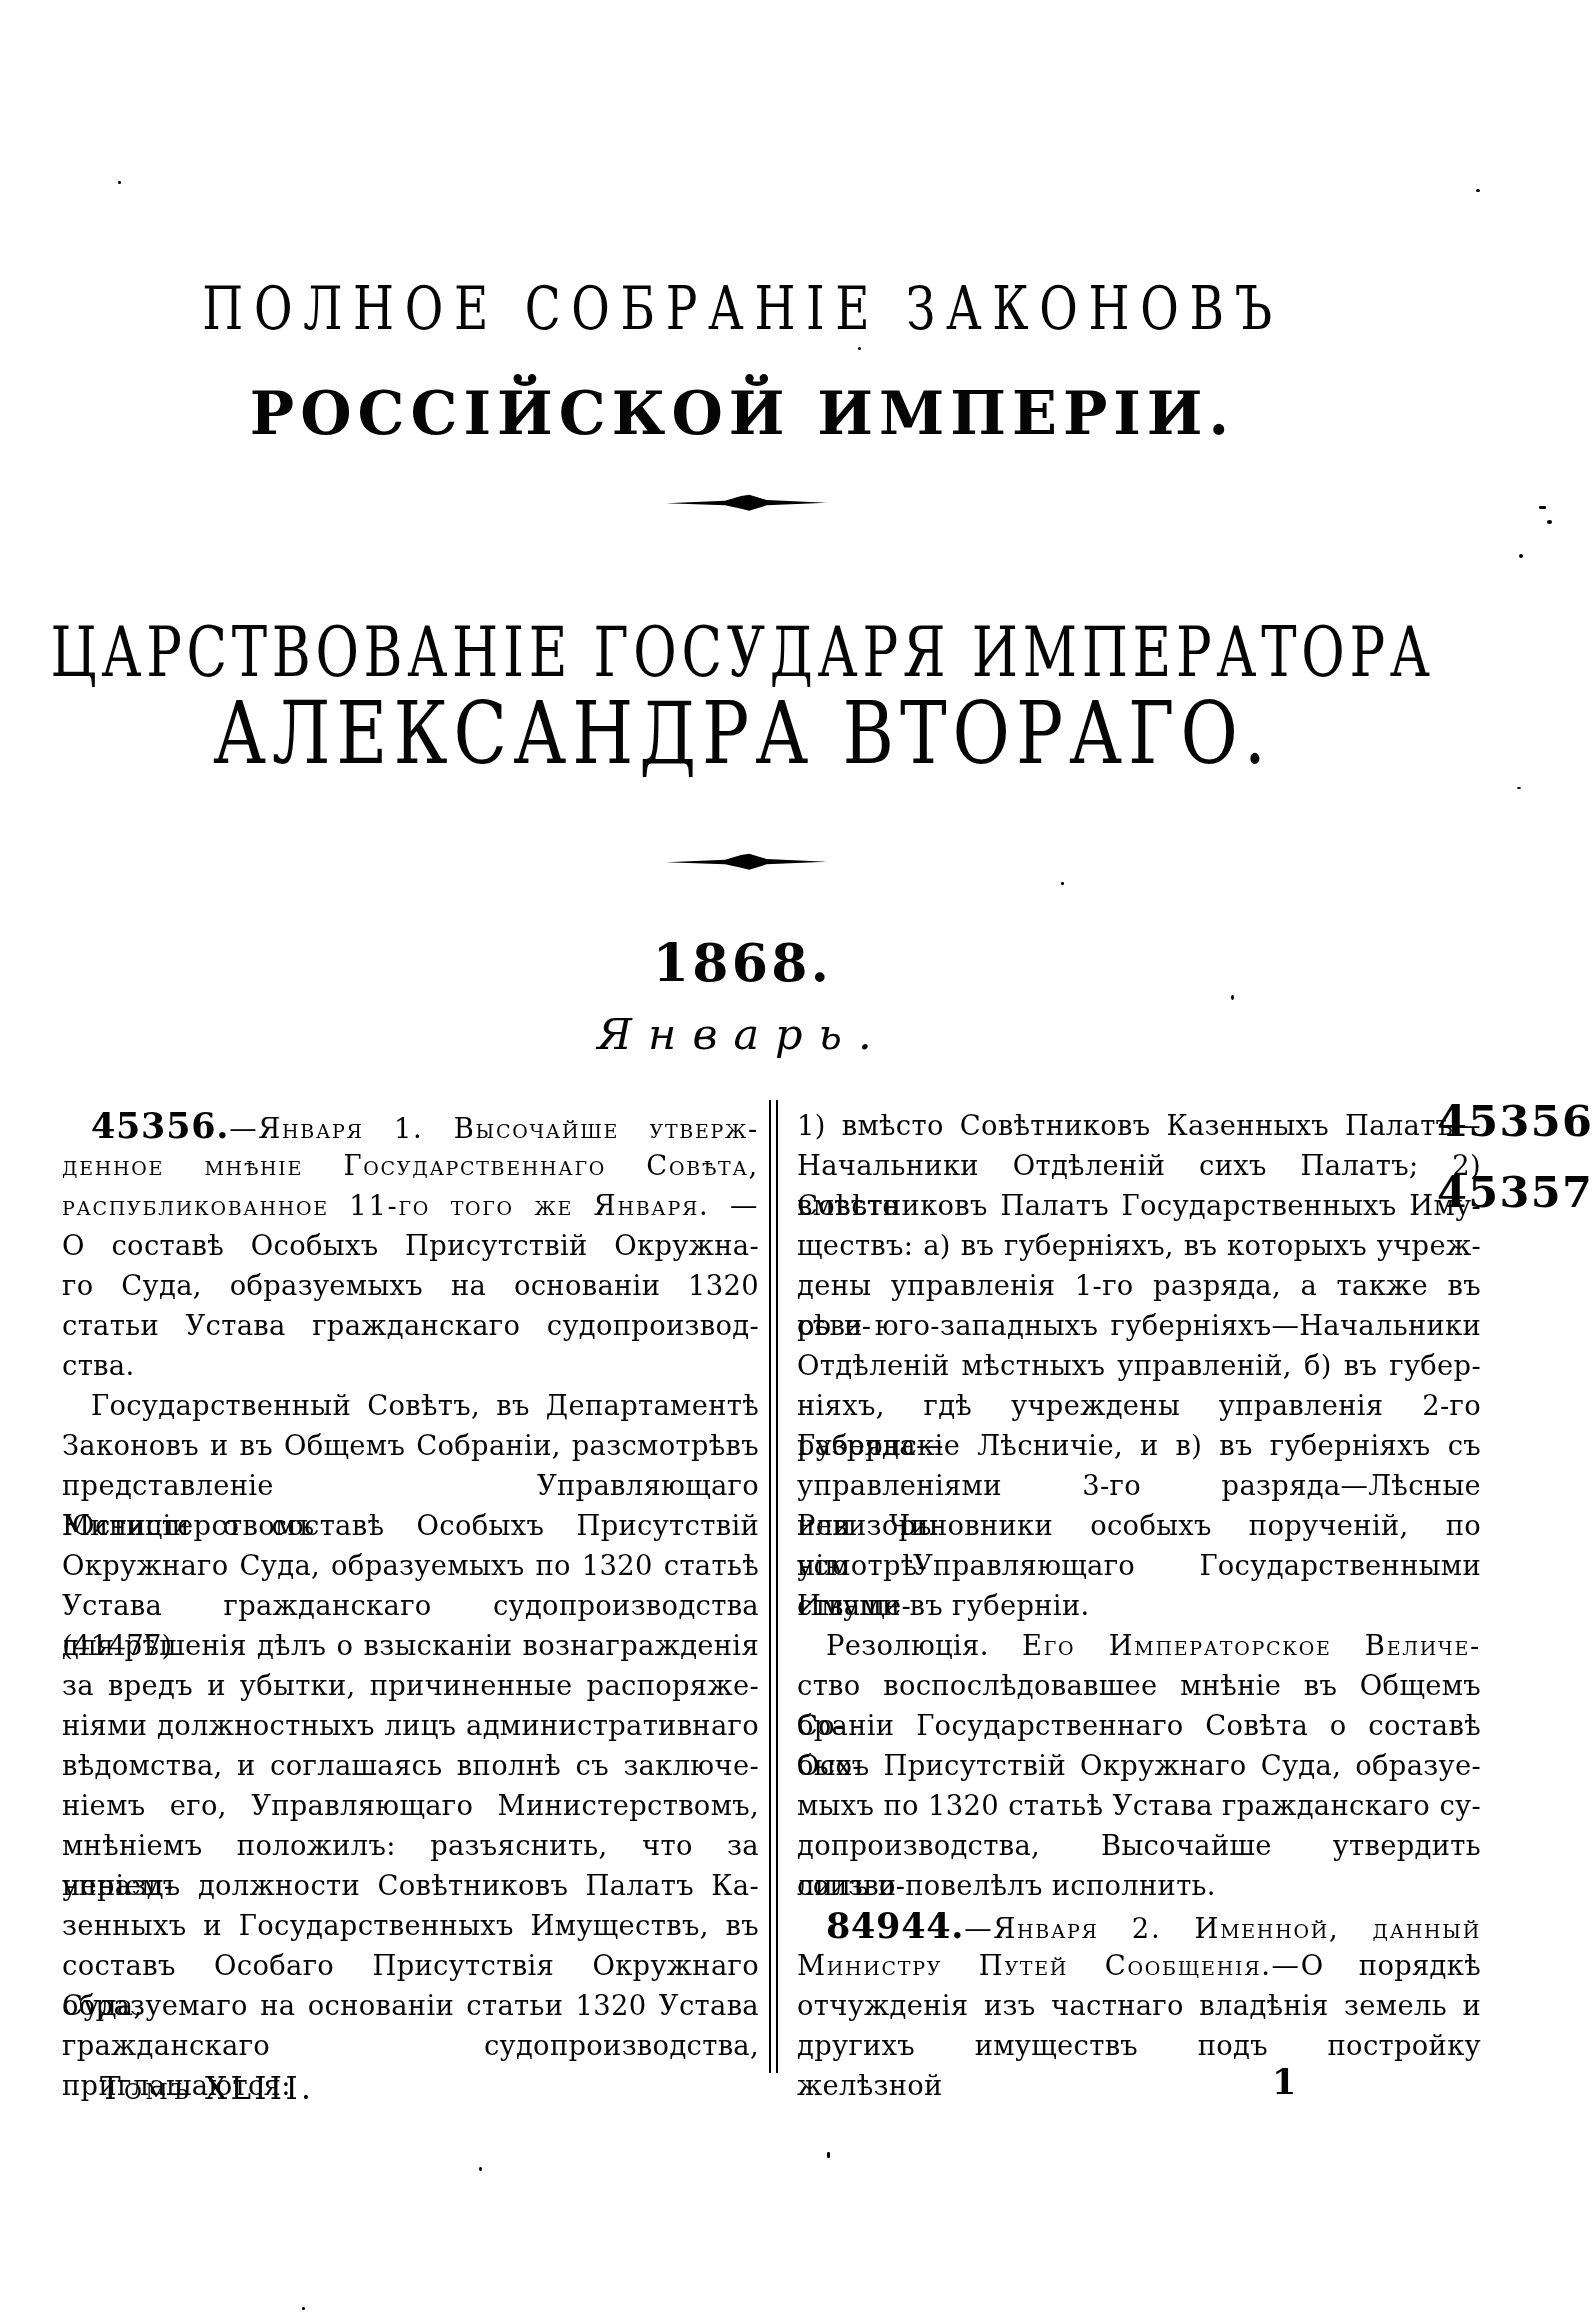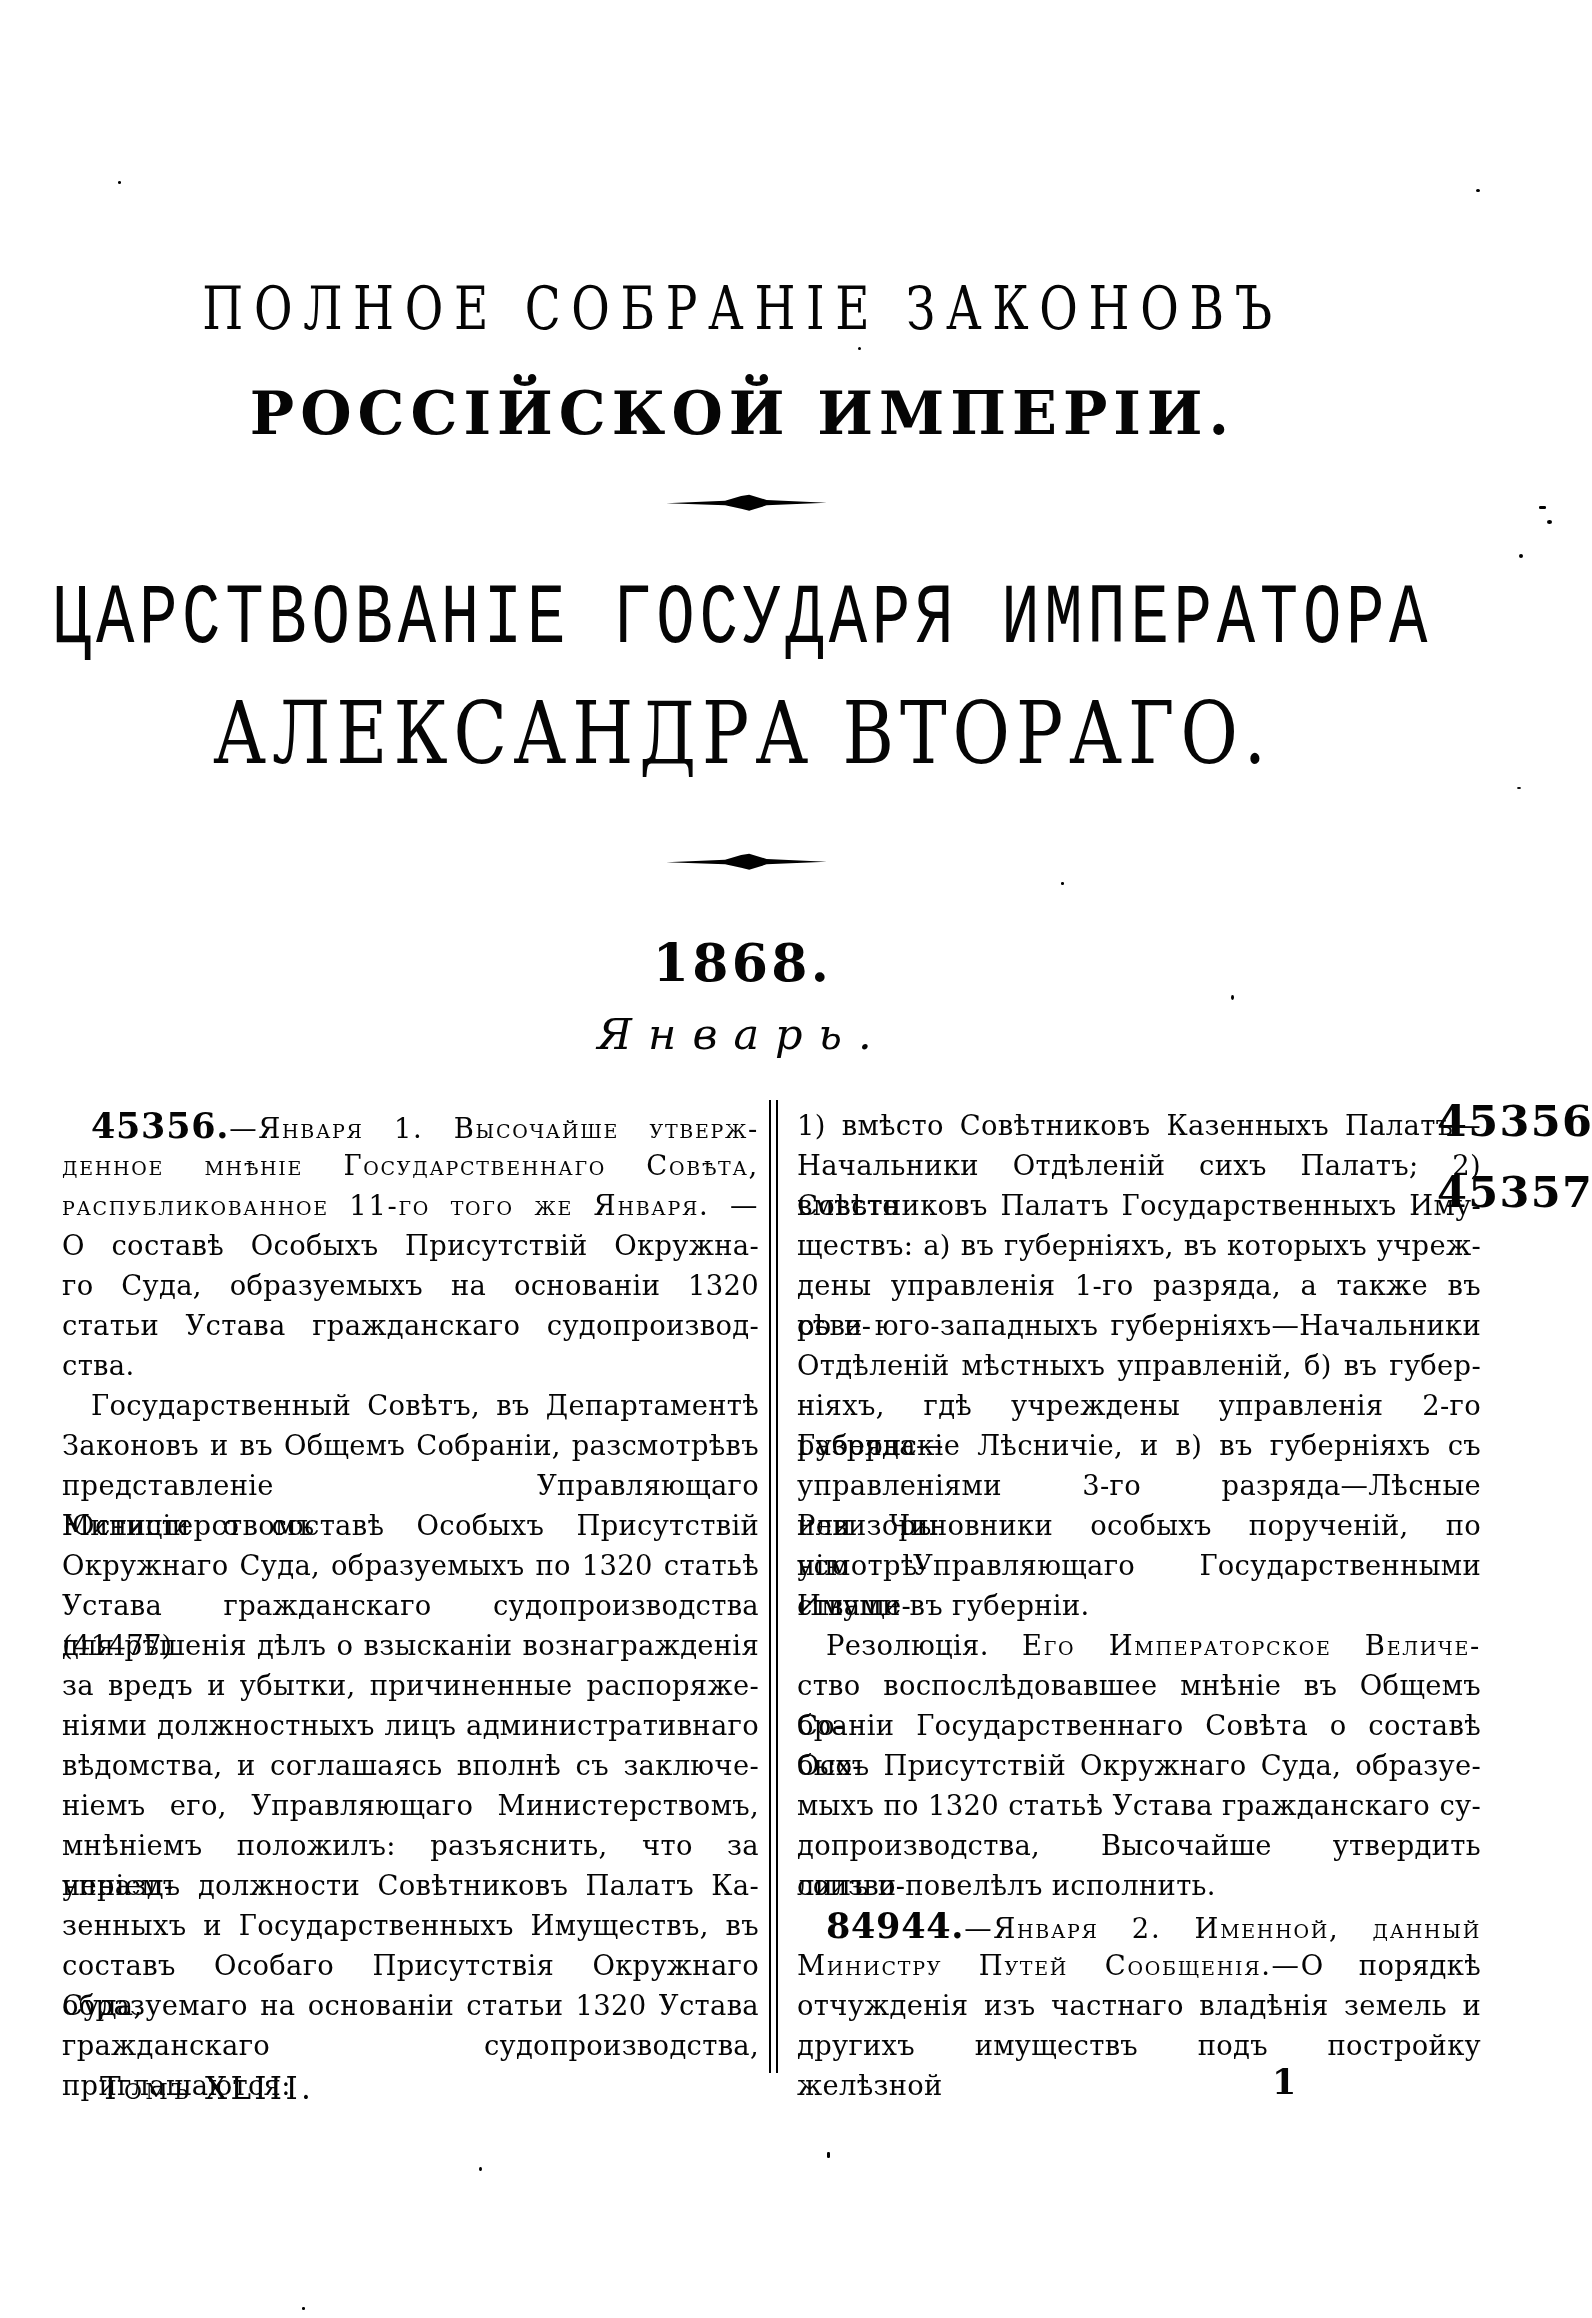--- a/index.html
+++ b/index.html
@@ -9,21 +9,21 @@
     font-family:"DejaVu Serif", serif;
     overflow:hidden;
     margin-top:38px;
   }
   .h-center{position:absolute; left:0; width:1485px; text-align:center; white-space:nowrap;}
   .stretch{display:inline-block;}
   #masthead1{top:235px; font-size:47px; letter-spacing:10.7px;}
   #masthead1 .stretch{transform:scaleY(1.28); transform-origin:top center;}
   #masthead2{top:340px; font-size:59px; font-weight:bold; letter-spacing:6px;text-align:center;}
   #masthead2 .stretch{transform:scaleY(1.02); transform-origin:top center;}
-  #reign1{top:534px; font-size:64px; letter-spacing:4.7px;font-family:Liberation Mono, monospace;}
+  #reign1{top:573px; font-size:53px; letter-spacing:4.7px;}
   #reign1 .stretch{transform:scaleY(1.32); transform-origin:top center;}
   #reign2{top:646px; font-size:70px; letter-spacing:6px;}
   #reign2 .stretch{transform:scaleY(1.22); transform-origin:top center;}
   #year-heading{top:894px; font-size:52px; font-weight:bold; letter-spacing:3.3px;}
   #month-heading{top:971px; font-size:43px; font-weight:normal; font-style:italic; letter-spacing:16px;}
   .swell{position:absolute; left:666px; width:161px; height:17.4px;}
   #divider1{top:456px;}
   #divider2{top:815px;}
   .col{position:absolute; top:1068px; font-size:27.4px; line-height:40px;}
   #col-left{left:62px;  width:697px;}

